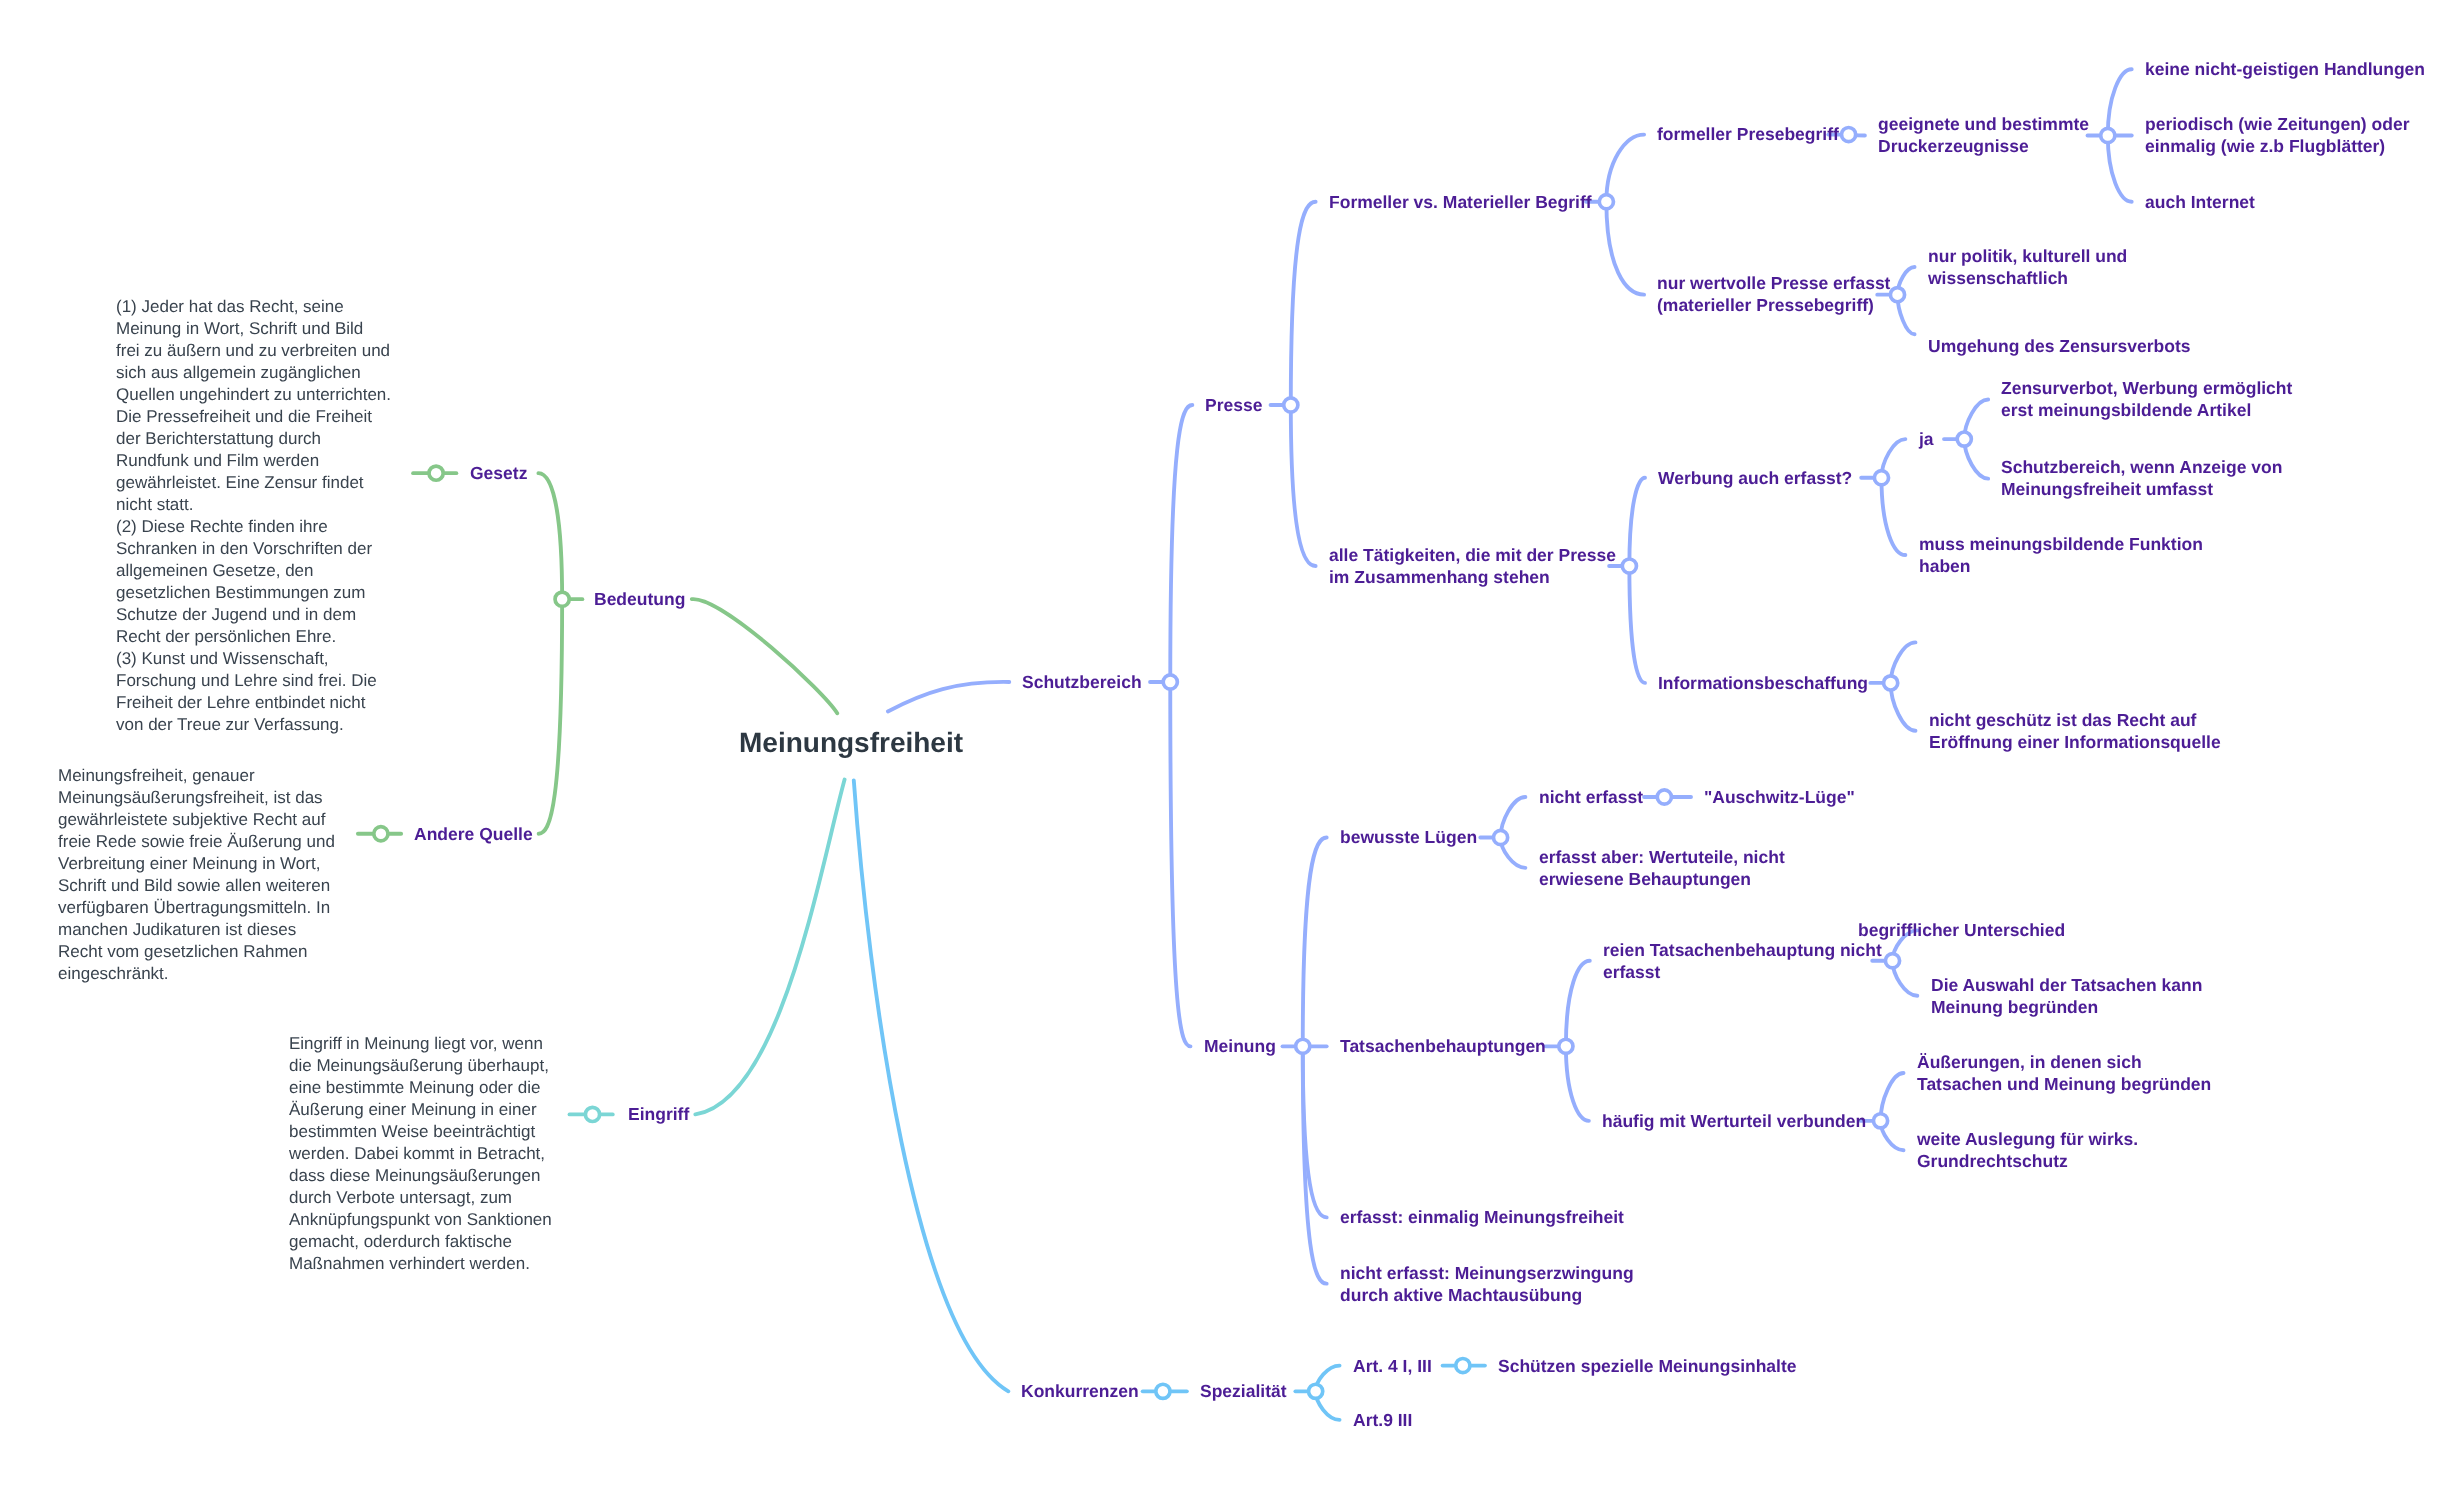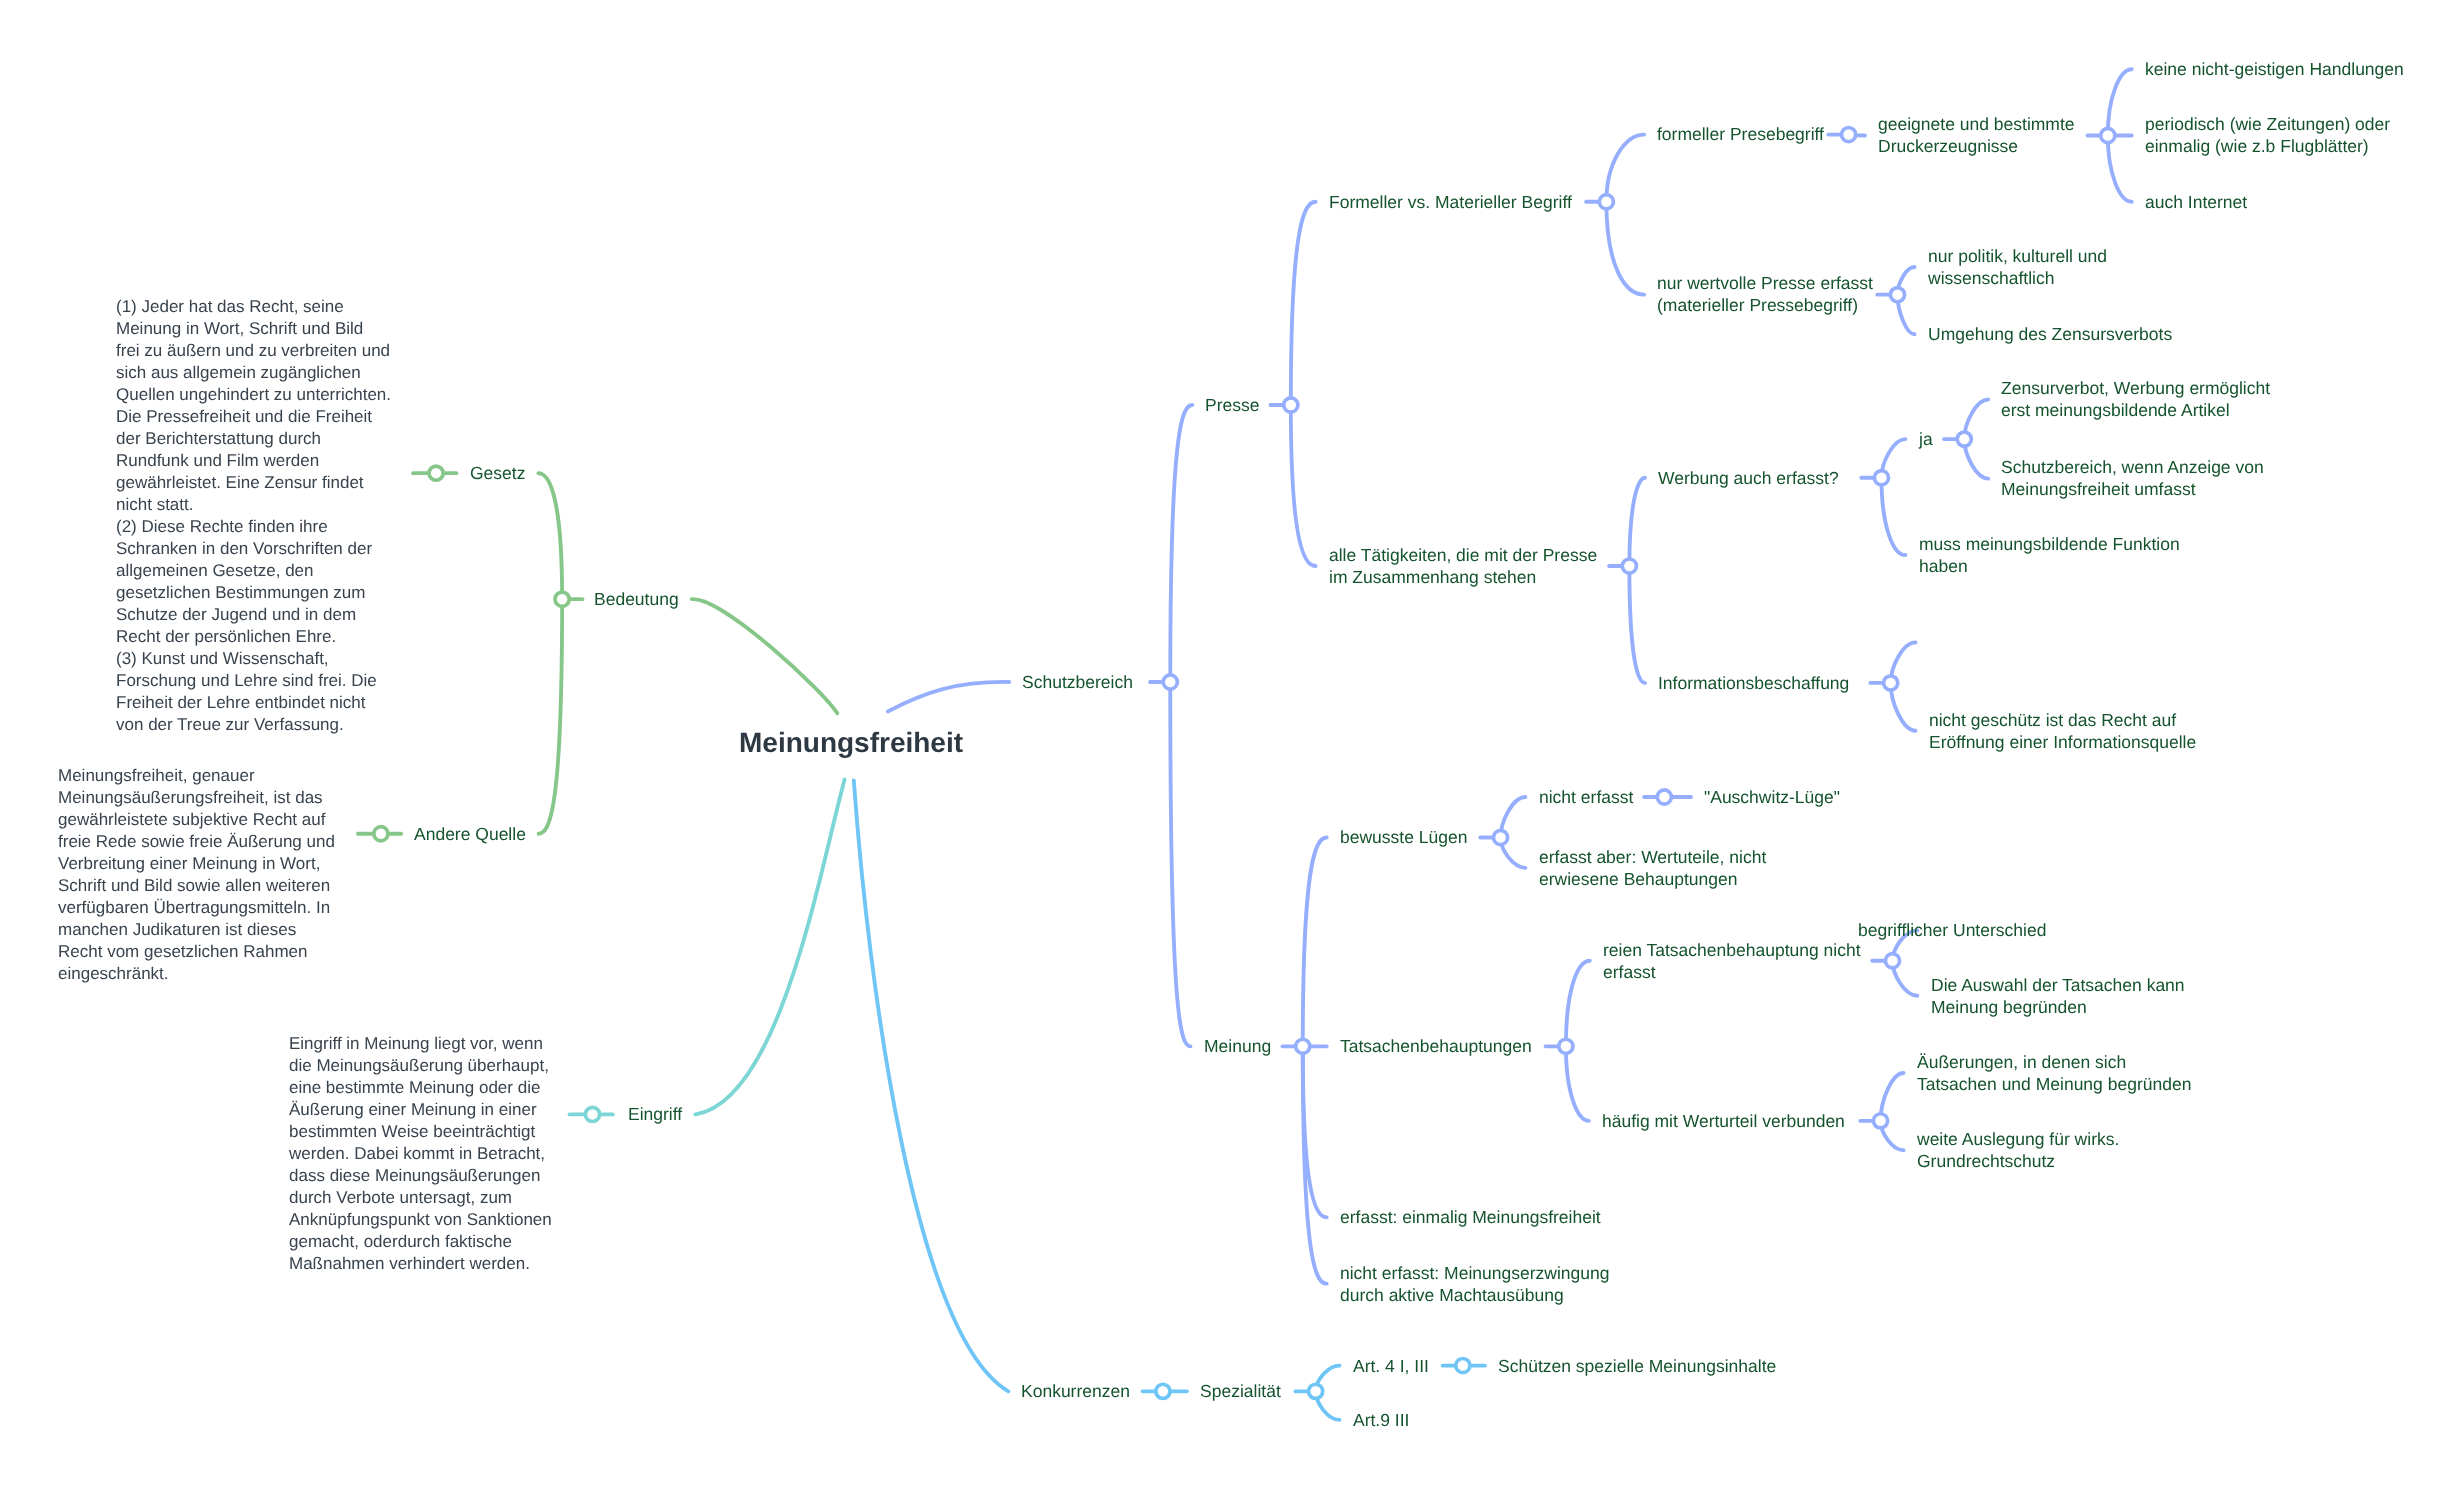--- a/index.html
+++ b/index.html
@@ -4,22 +4,22 @@
 <title>Meinungsfreiheit</title>
 <style>
   html,body{margin:0;padding:0;background:#ffffff;}
   body{width:2462px;height:1490px;overflow:hidden;
        font-family:"Liberation Sans",sans-serif;
        -webkit-font-smoothing:antialiased;
        text-rendering:geometricPrecision;}
   #map{position:relative;width:2462px;height:1490px;background:#ffffff;
        overflow:hidden;}
   svg#edges{position:absolute;left:0;top:0;width:2462px;height:1490px;}
-  .ntext{position:absolute;color:#14532d;font-size:17.5px;line-height:22px;
-         white-space:pre;font-weight:400;transform:translateY(-50%);}
+  .ntext{position:absolute;color:#4c1d95;font-size:17.5px;line-height:22px;
+         white-space:pre;font-weight:700;transform:translateY(-50%);}
   #roottext{position:absolute;color:#2d3842;font-size:28px;font-weight:700;
             line-height:28px;transform:translate(-50%,-50%);white-space:pre;}
   .note{position:absolute;color:#39434e;font-size:17px;line-height:22px;
         white-space:pre;font-weight:400;margin-top:40px;}
 </style>
 </head>
 <body>
 
 <div id="map">
   <svg id="edges" viewBox="0 0 2676 1619" xmlns="http://www.w3.org/2000/svg">
@@ -170,21 +170,21 @@
     <div class="ntext" style="left: 1878px; top: 135px;">geeignete und bestimmte
 Druckerzeugnisse</div>
     <div class="ntext" style="left: 2145px; top: 69px;">keine nicht-geistigen Handlungen</div>
     <div class="ntext" style="left: 2145px; top: 135px;">periodisch (wie Zeitungen) oder
 einmalig (wie z.b Flugblätter)</div>
     <div class="ntext" style="left: 2145px; top: 202px;">auch Internet</div>
     <div class="ntext" style="left: 1657px; top: 294px;">nur wertvolle Presse erfasst
 (materieller Pressebegriff)</div>
     <div class="ntext" style="left: 1928px; top: 267px;">nur politik, kulturell und
 wissenschaftlich</div>
-    <div class="ntext" style="left: 1928px; top: 334px;">Umgehung des Zensursverbots</div>
+    <div class="ntext" style="left: 1928px; top: 346px;">Umgehung des Zensursverbots</div>
     <div class="ntext" style="left: 1329px; top: 566px;">alle Tätigkeiten, die mit der Presse
 im Zusammenhang stehen</div>
     <div class="ntext" style="left: 1658px; top: 478px;">Werbung auch erfasst?</div>
     <div class="ntext" style="left: 1919px; top: 439px;">ja</div>
     <div class="ntext" style="left: 2001px; top: 399px;">Zensurverbot, Werbung ermöglicht
 erst meinungsbildende Artikel</div>
     <div class="ntext" style="left: 2001px; top: 478px;">Schutzbereich, wenn Anzeige von
 Meinungsfreiheit umfasst</div>
     <div class="ntext" style="left: 1919px; top: 555px;">muss meinungsbildende Funktion
 haben</div>

